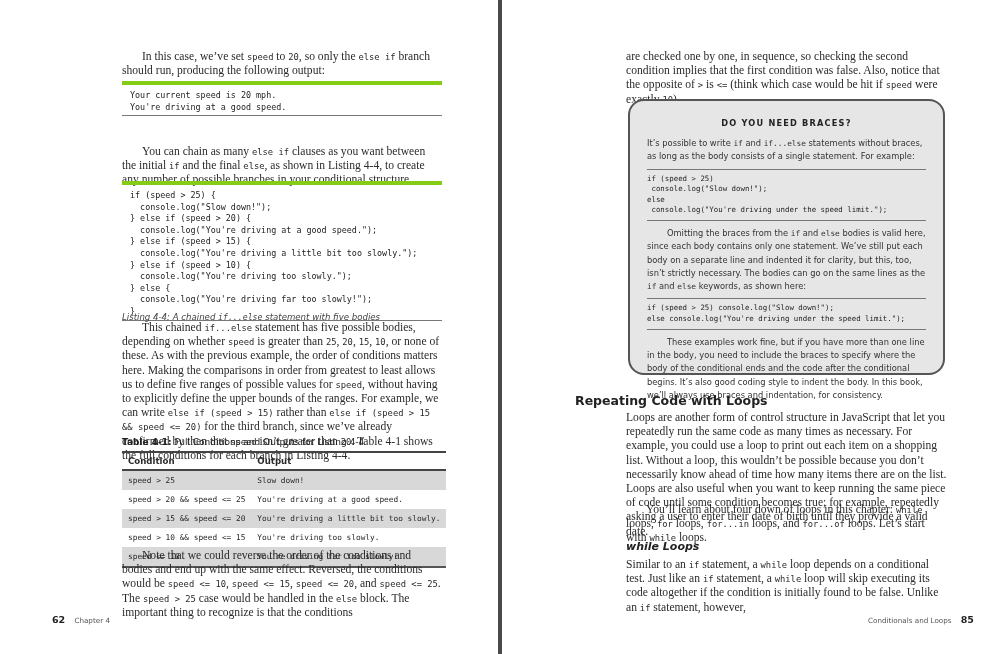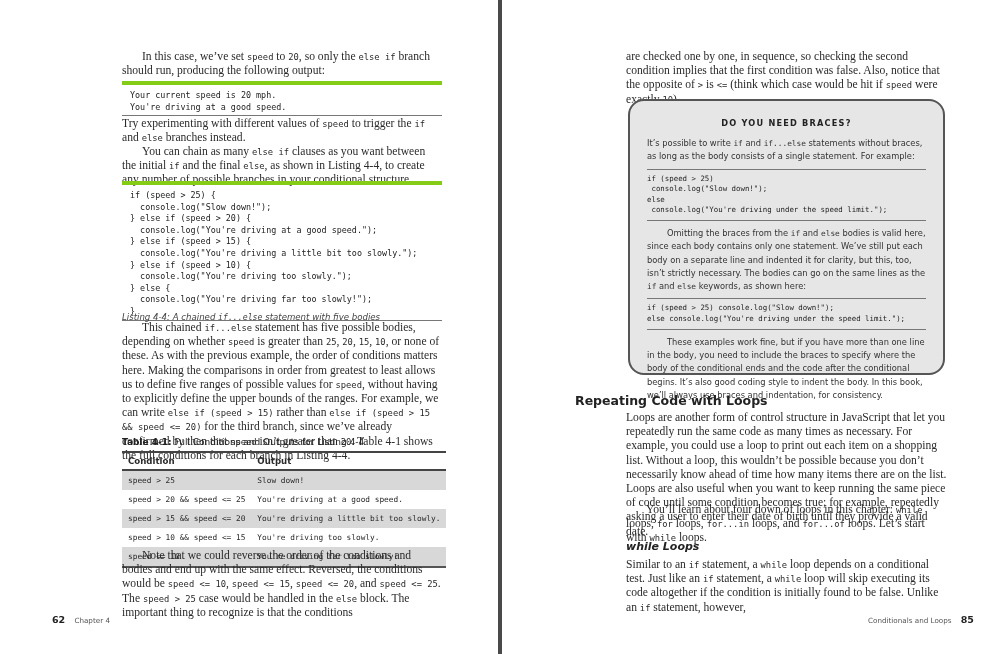--- a/index.html
+++ b/index.html
@@ -41,21 +41,20 @@
 </style>
 </head>
 <body>
 
 <div class="page left">
 
   <p class="serif indent abs" style="left:122px; top:50px; width:320px;"><span>In this case, we’ve set </span><code>speed</code><span> to </span><code>20</code><span>, so only the </span><code>else if</code><span> branch should run, producing the following output:</span></p>
 
   <div class="codeblock abs" style="left:122px; top:81px; width:312px;"><div>Your current speed is 20 mph.</div><div>You're driving at a good speed.</div></div>
 
-  <p class="serif abs" style="left:122px; top:117px; width:320px;"><span>Try experimenting with different values of </span><code>speed</code><span> to trigger the </span><code>if</code><span> and </span><code>else</code><span> branches instead.</span></p>
 
   <p class="serif indent abs" style="left:122px; top:145px; width:320px;"><span>You can chain as many </span><code>else if</code><span> clauses as you want between the initial </span><code>if</code><span> and the final </span><code>else</code><span>, as shown in Listing 4-4, to create any number of possible branches in your conditional structure.</span></p>
 
   <div class="codeblock abs" id="listing" style="left:122px; top:181px; width:312px;"><div>if (speed &gt; 25) {</div><div>  console.log("Slow down!");</div><div>} else if (speed &gt; 20) {</div><div>  console.log("You're driving at a good speed.");</div><div>} else if (speed &gt; 15) {</div><div>  console.log("You're driving a little bit too slowly.");</div><div>} else if (speed &gt; 10) {</div><div>  console.log("You're driving too slowly.");</div><div>} else {</div><div>  console.log("You're driving far too slowly!");</div><div>}</div></div>
 
   <p class="caption abs" style="left:122px; top:312px; width:320px;"><span>Listing 4-4: A chained </span><code>if...else</code><span> statement with five bodies</span></p>
 
   <p class="serif indent abs" style="left:122px; top:321px; width:320px;"><span>This chained </span><code>if...else</code><span> statement has five possible bodies, depending on whether </span><code>speed</code><span> is greater than </span><code>25</code><span>, </span><code>20</code><span>, </span><code>15</code><span>, </span><code>10</code><span>, or none of these. As with the previous example, the order of conditions matters here. Making the comparisons in order from greatest to least allows us to define five ranges of possible values for </span><code>speed</code><span>, without having to explicitly define the upper bounds of the ranges. For example, we can write </span><code>else if (speed &gt; 15)</code><span> rather than </span><code>else if (speed &gt; 15 &amp;&amp; speed &lt;= 20)</code><span> for the third branch, since we’ve already confirmed by then that </span><code>speed</code><span> isn’t greater than </span><code>20</code><span>. Table 4-1 shows the full conditions for each branch in Listing 4-4.</span></p>
 
   <div class="table-title abs" style="left:122px; top:437px;"><b>Table 4-1:</b><span> Full Conditions and Outputs for Listing 4-4</span></div>

